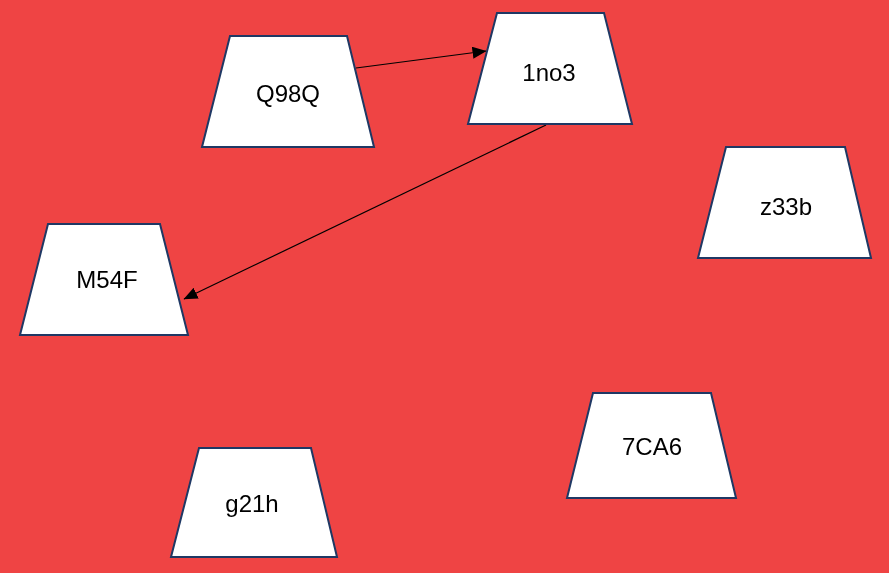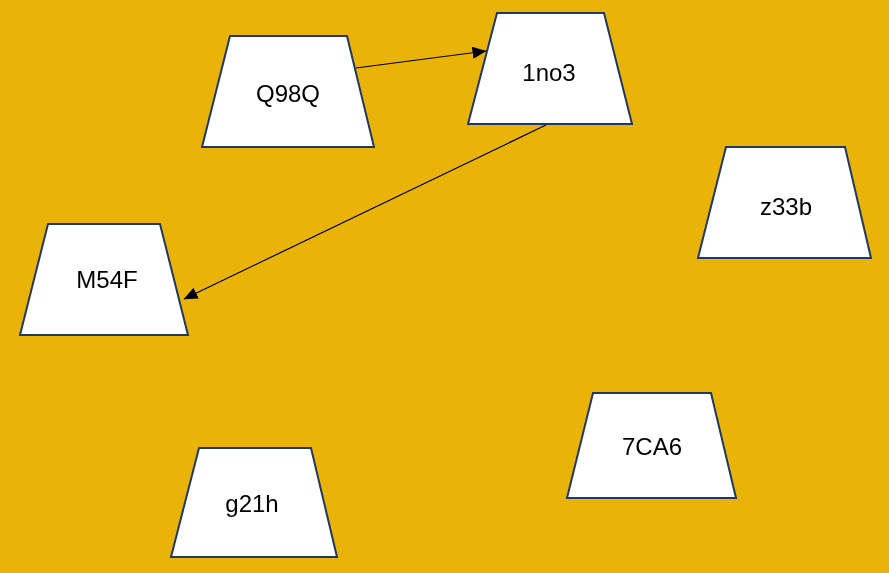--- a/index.html
+++ b/index.html
@@ -4,21 +4,21 @@
 <style>
   html, body {
     margin: 0;
     padding: 0;
     background: #ffffff;
   }
   .canvas-wrap {
     position: relative;
     width: 889px;
     height: 573px;
-    background: #eab308;
+    background: #ef4444;
     overflow: hidden;
   }
   svg {
     display: block;
     font-family: "Liberation Sans", sans-serif;
   }
   .node-shape {
     stroke-width: 2px;
   }
   .node-label {

